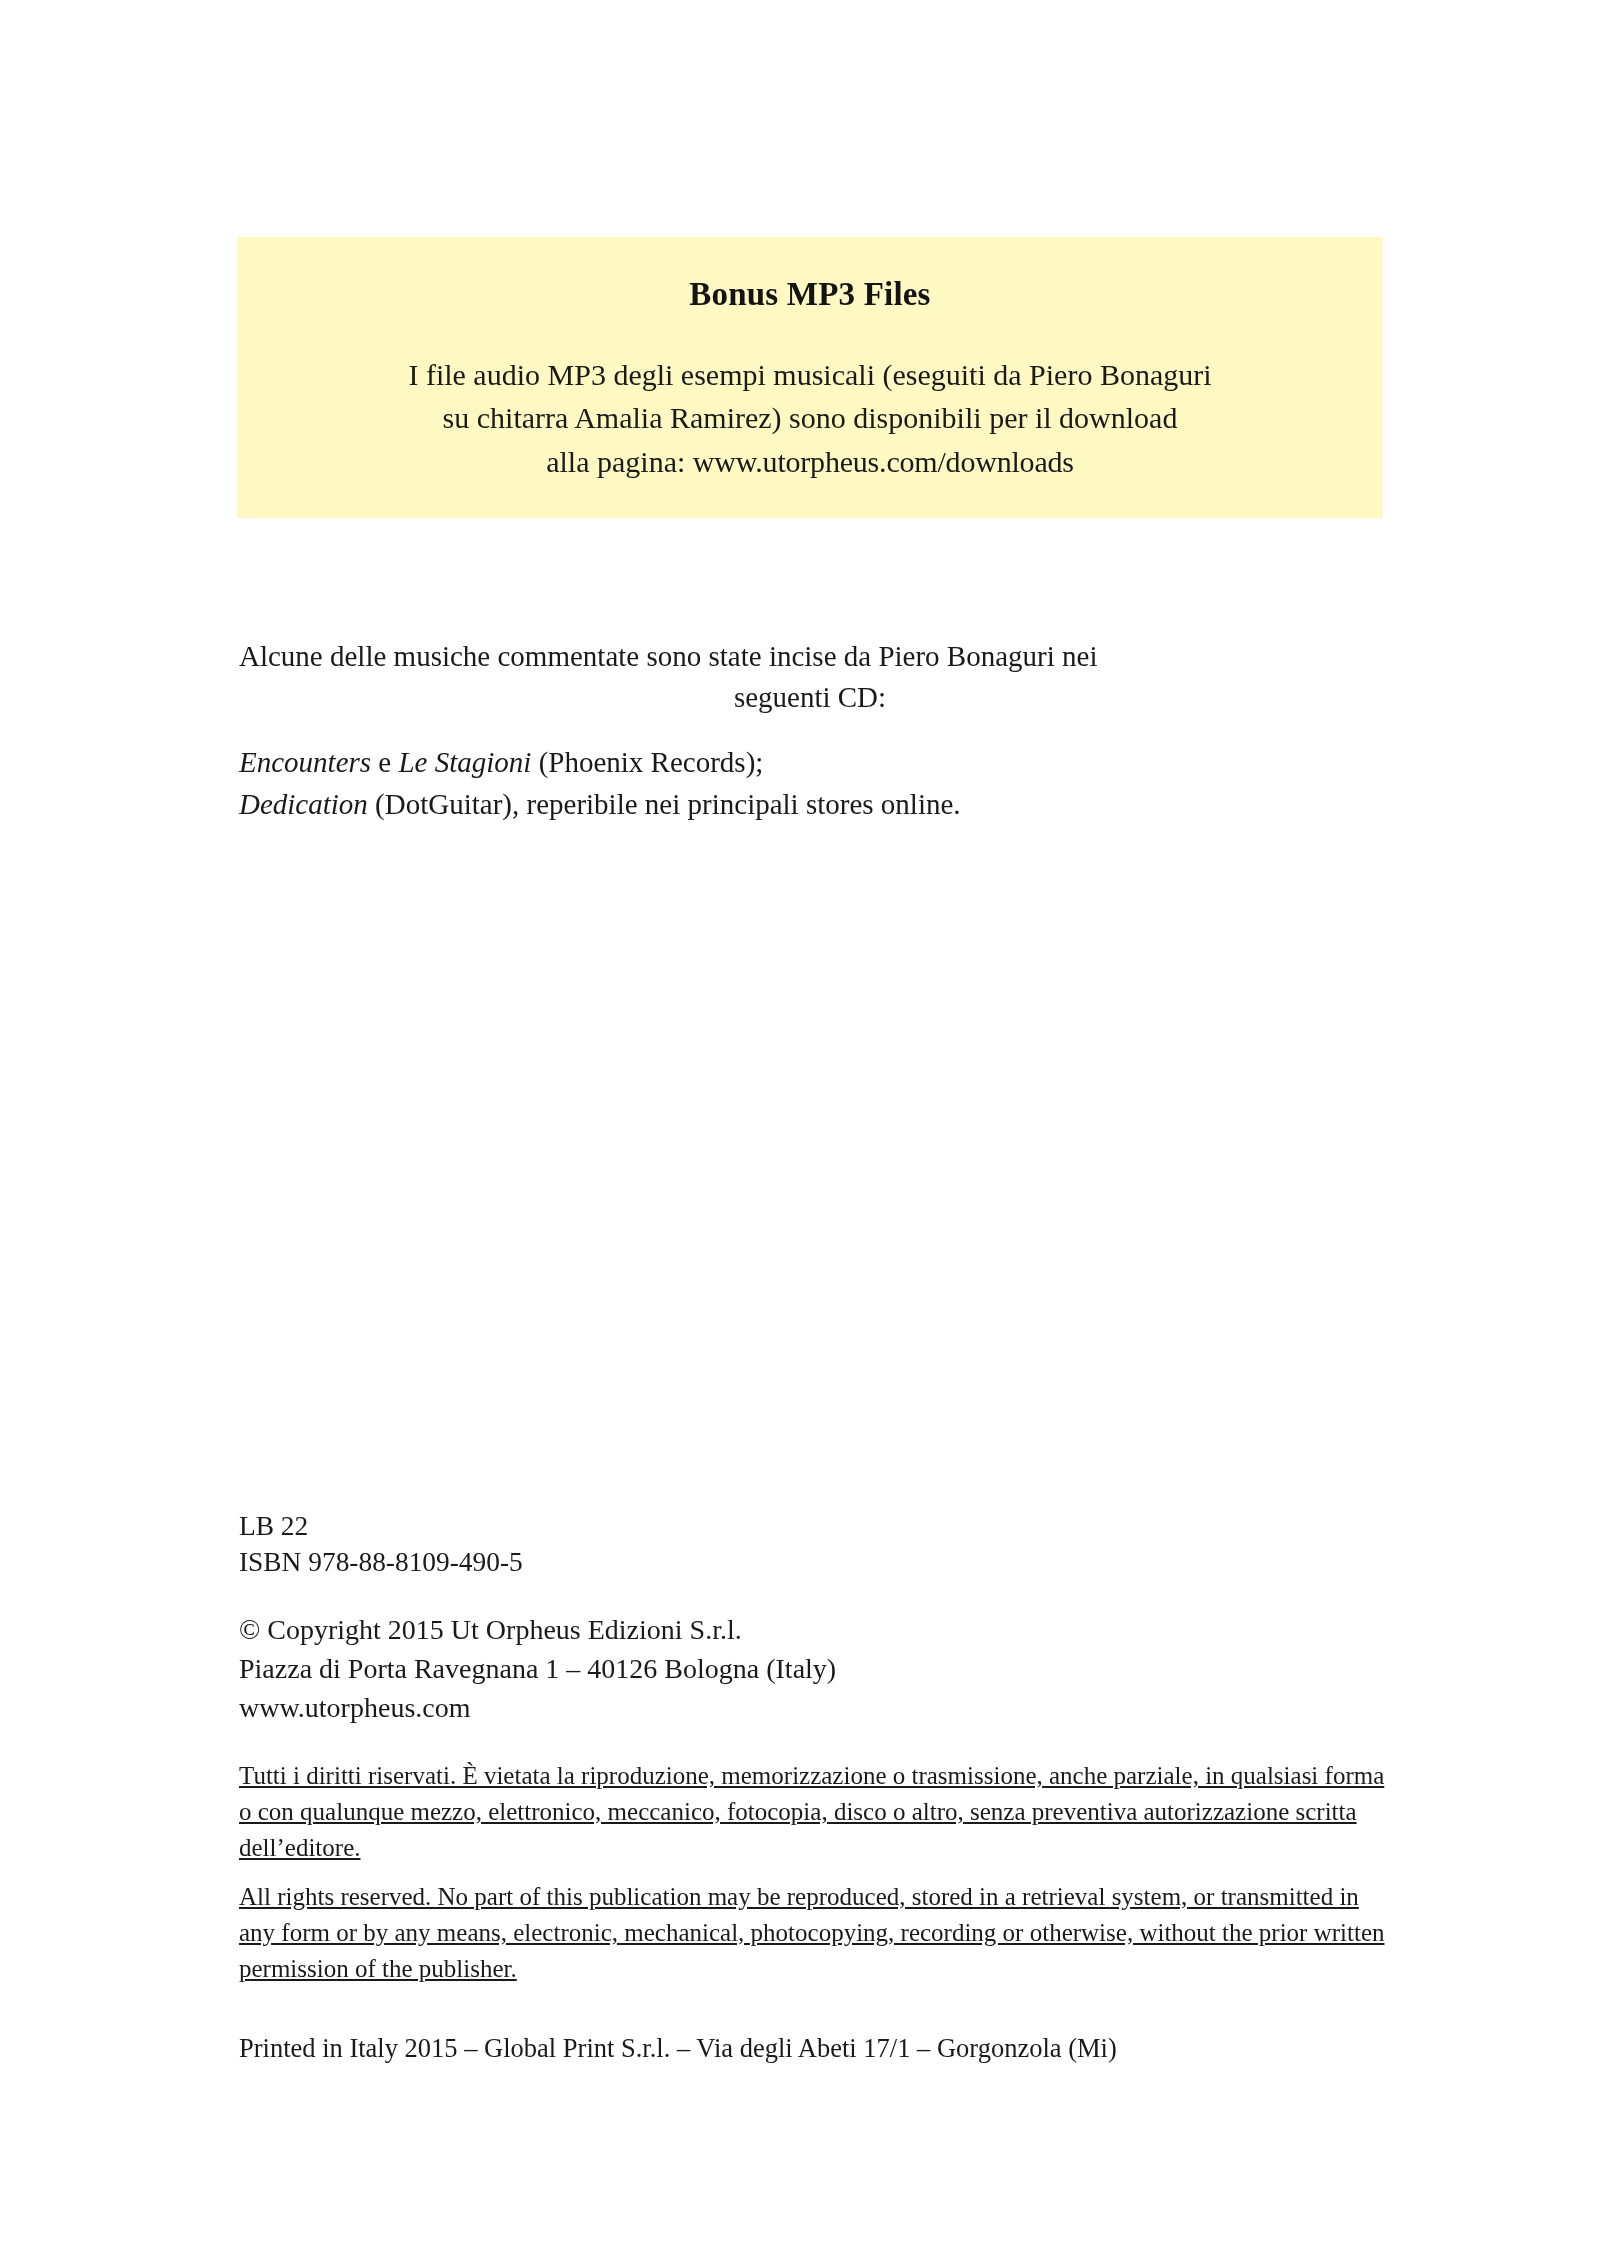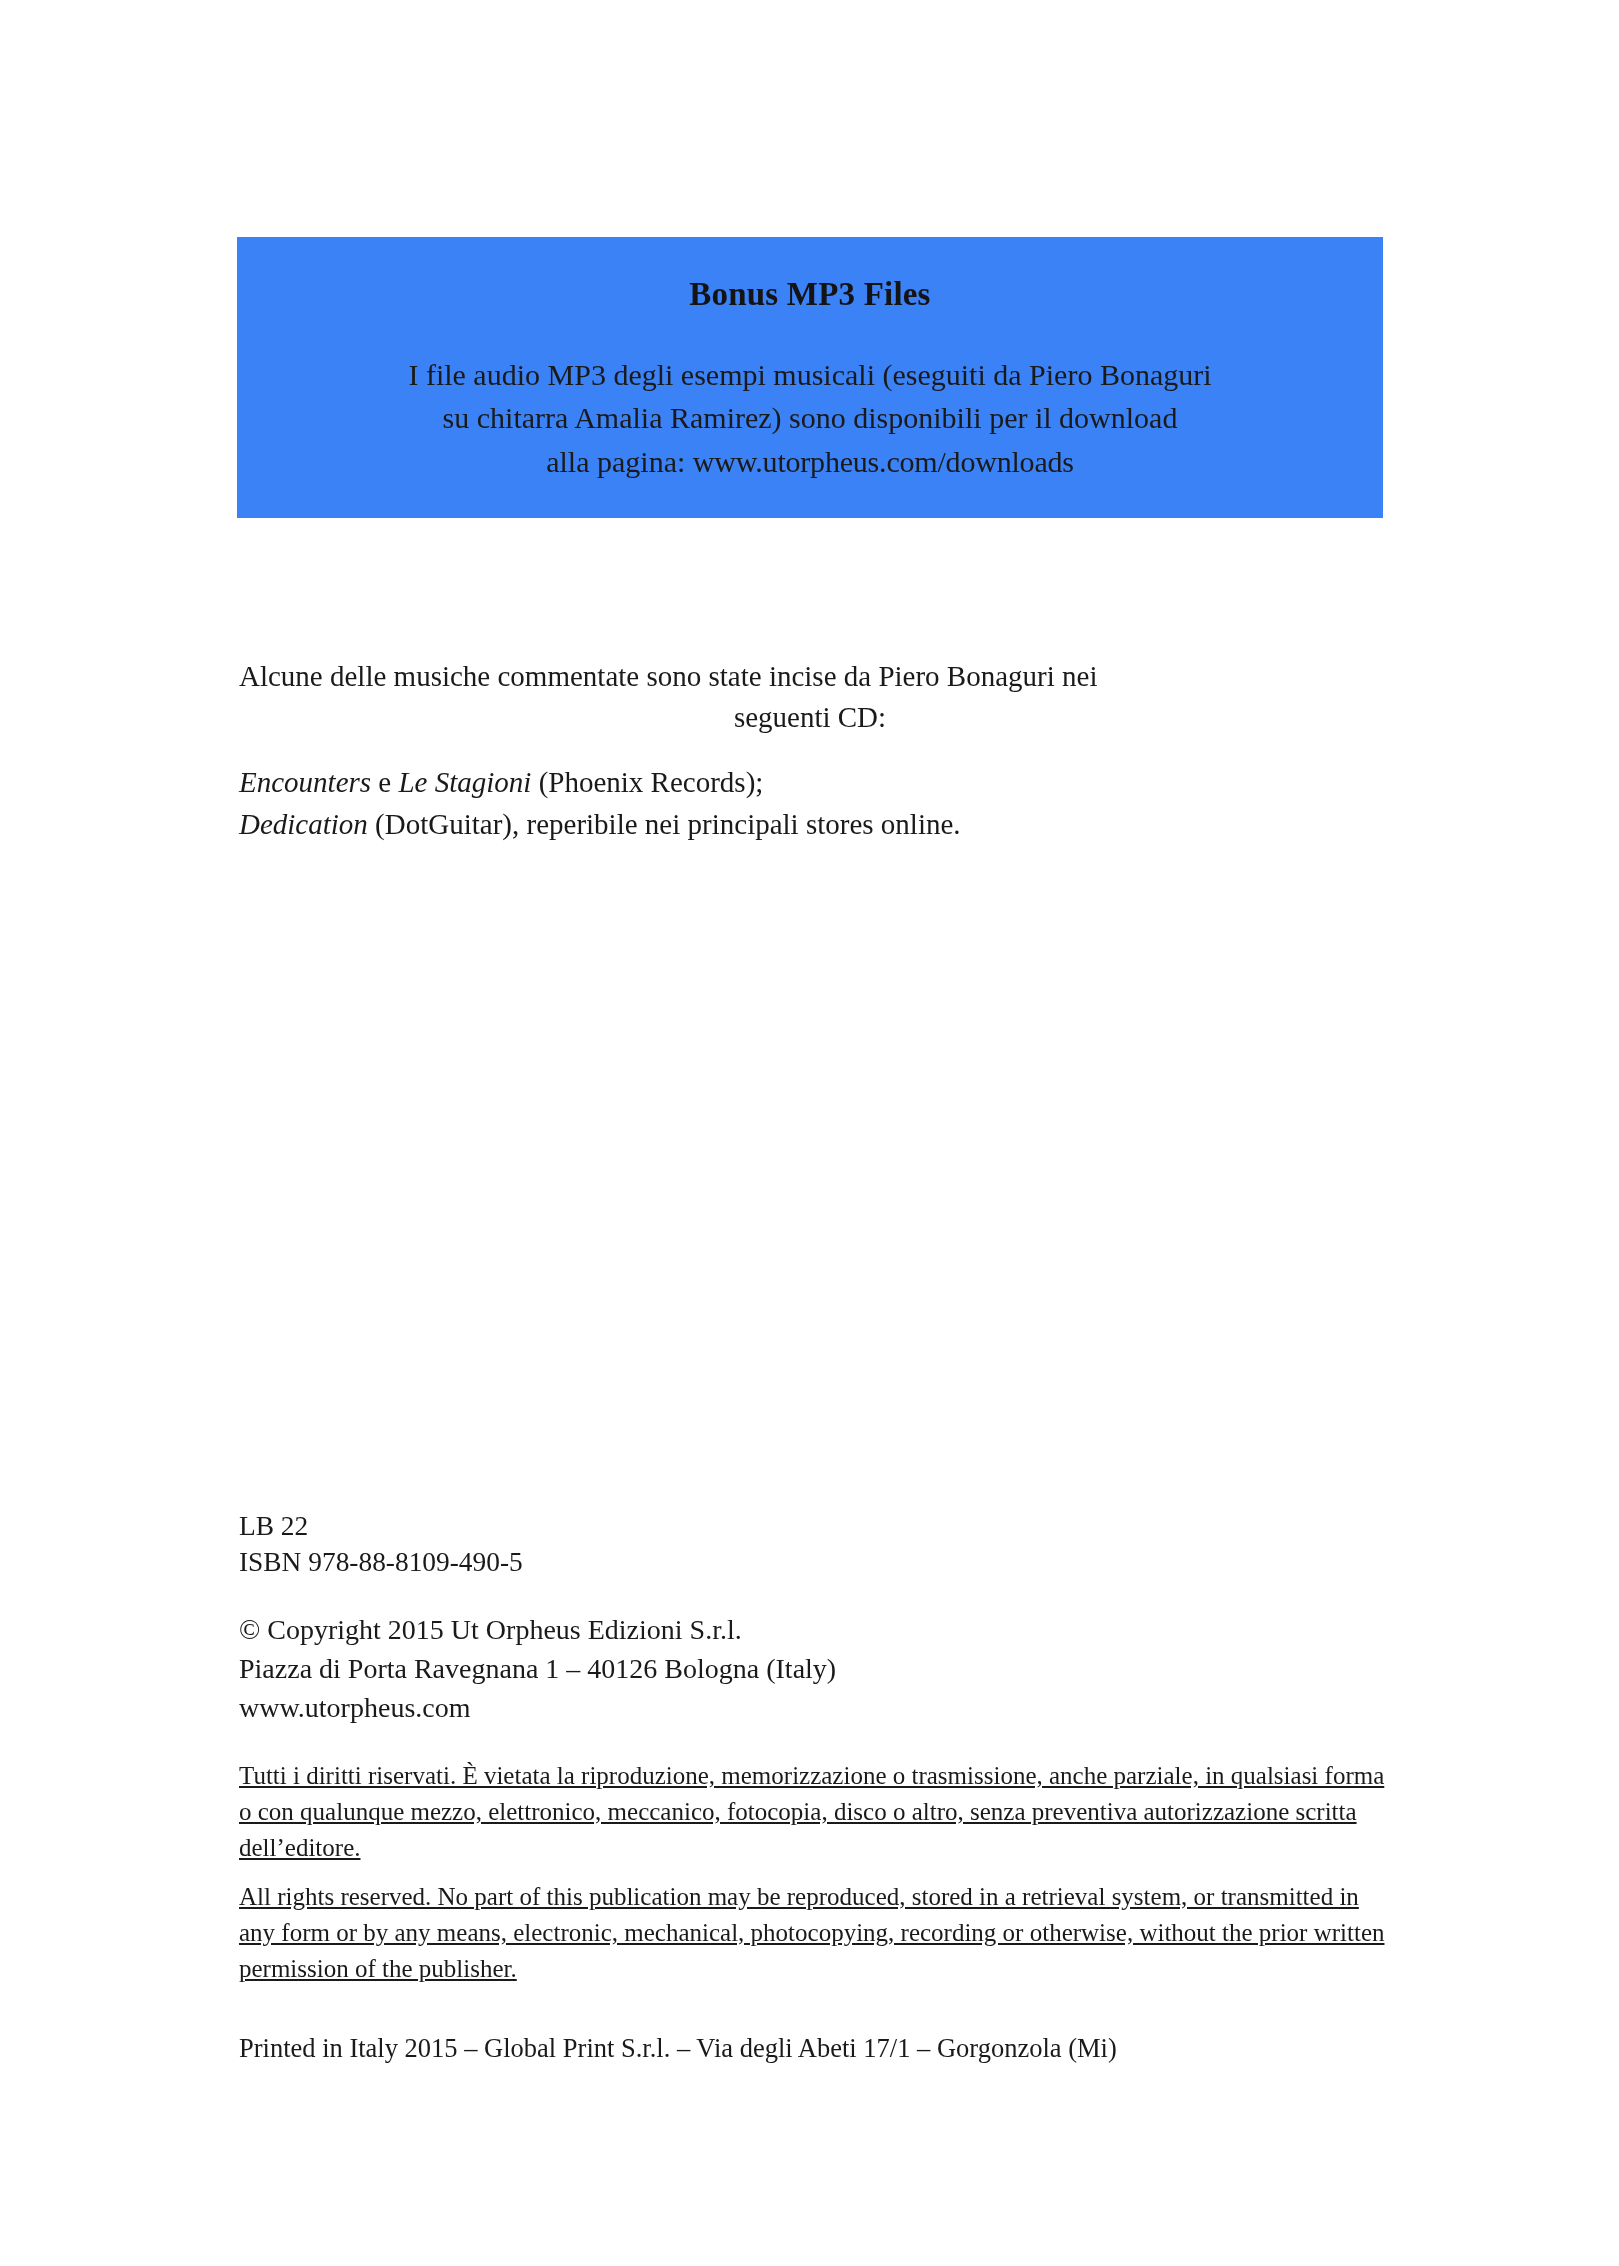--- a/index.html
+++ b/index.html
@@ -26,21 +26,21 @@
     overflow: hidden;
   }
 
   
   .bonus-panel {
     position: absolute;
     left: 237px;
     top: 237px;
     width: 1146px;
     height: 281px;
-    background: #3b82f6;
+    background: #fef9c3;
     box-sizing: border-box;
     padding: 25.6px 42px 27.4px 42px;
   }
   .bonus-title {
     text-align: center;
     font-size: 33px;
     font-weight: bold;
     letter-spacing: 0.2px;
     line-height: 1.2;
     margin: 12.8px 0 0 0;
@@ -55,21 +55,21 @@
   }
   .bonus-body .url {
     font-weight: normal;
     letter-spacing: -0.2px;
   }
 
   
   .cd-block {
     position: absolute;
     left: 239px;
-    top: 656px;
+    top: 636px;
     width: 1142px;
   }
   .cd-intro {
     font-size: 29px;
     line-height: 1.42;
     text-align: justify;
     text-justify: inter-word;
     margin: 0;
   }
   .cd-intro > .last-line {

